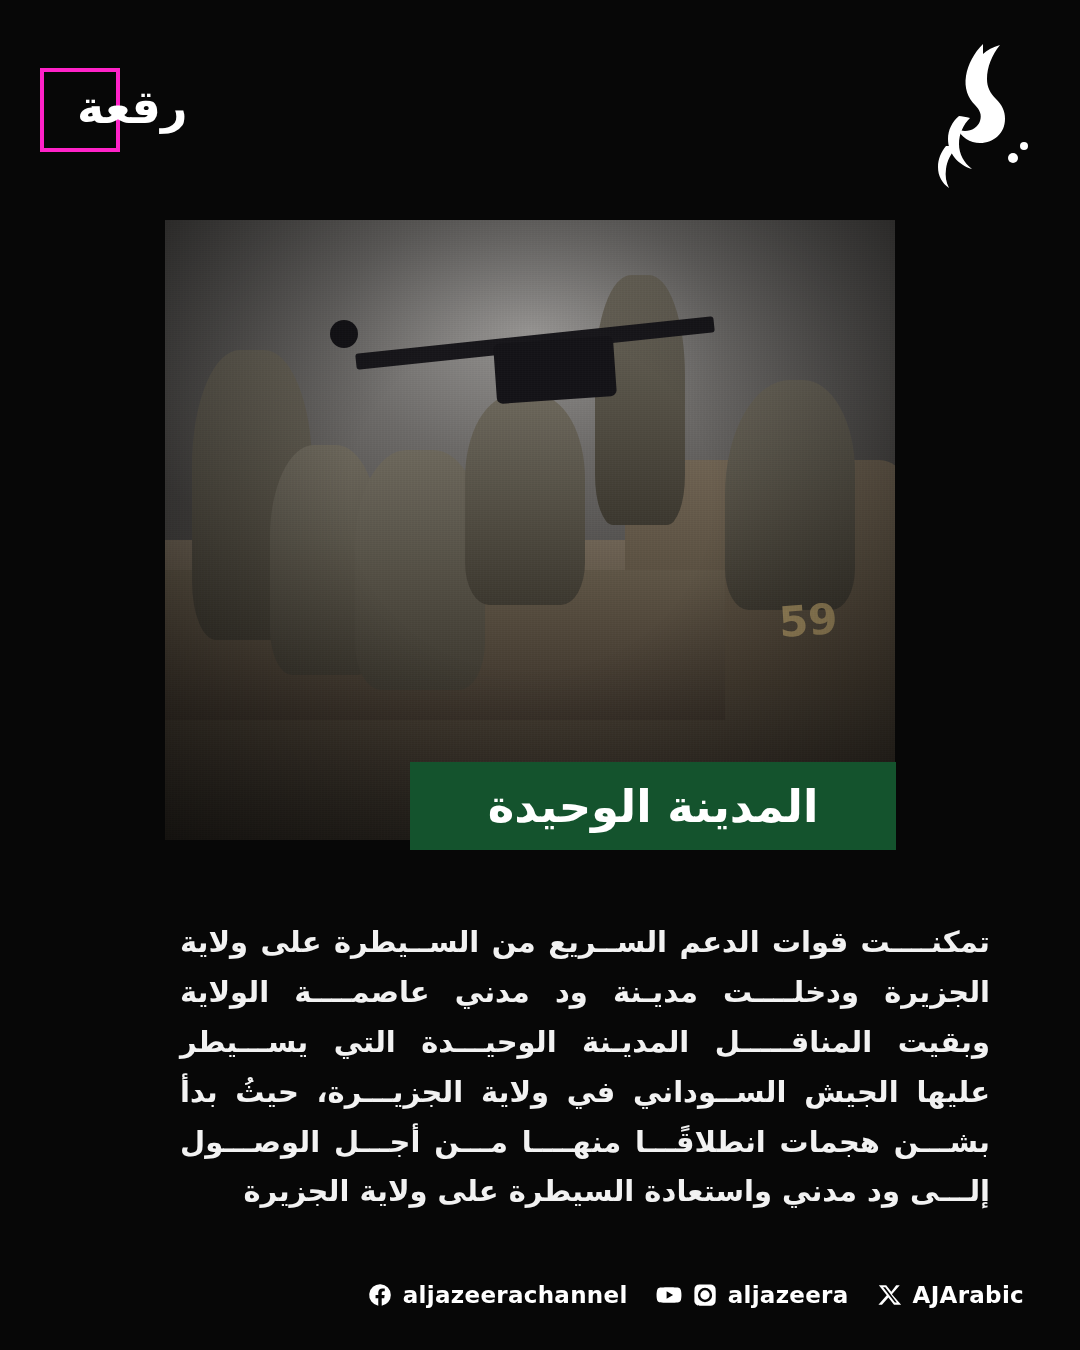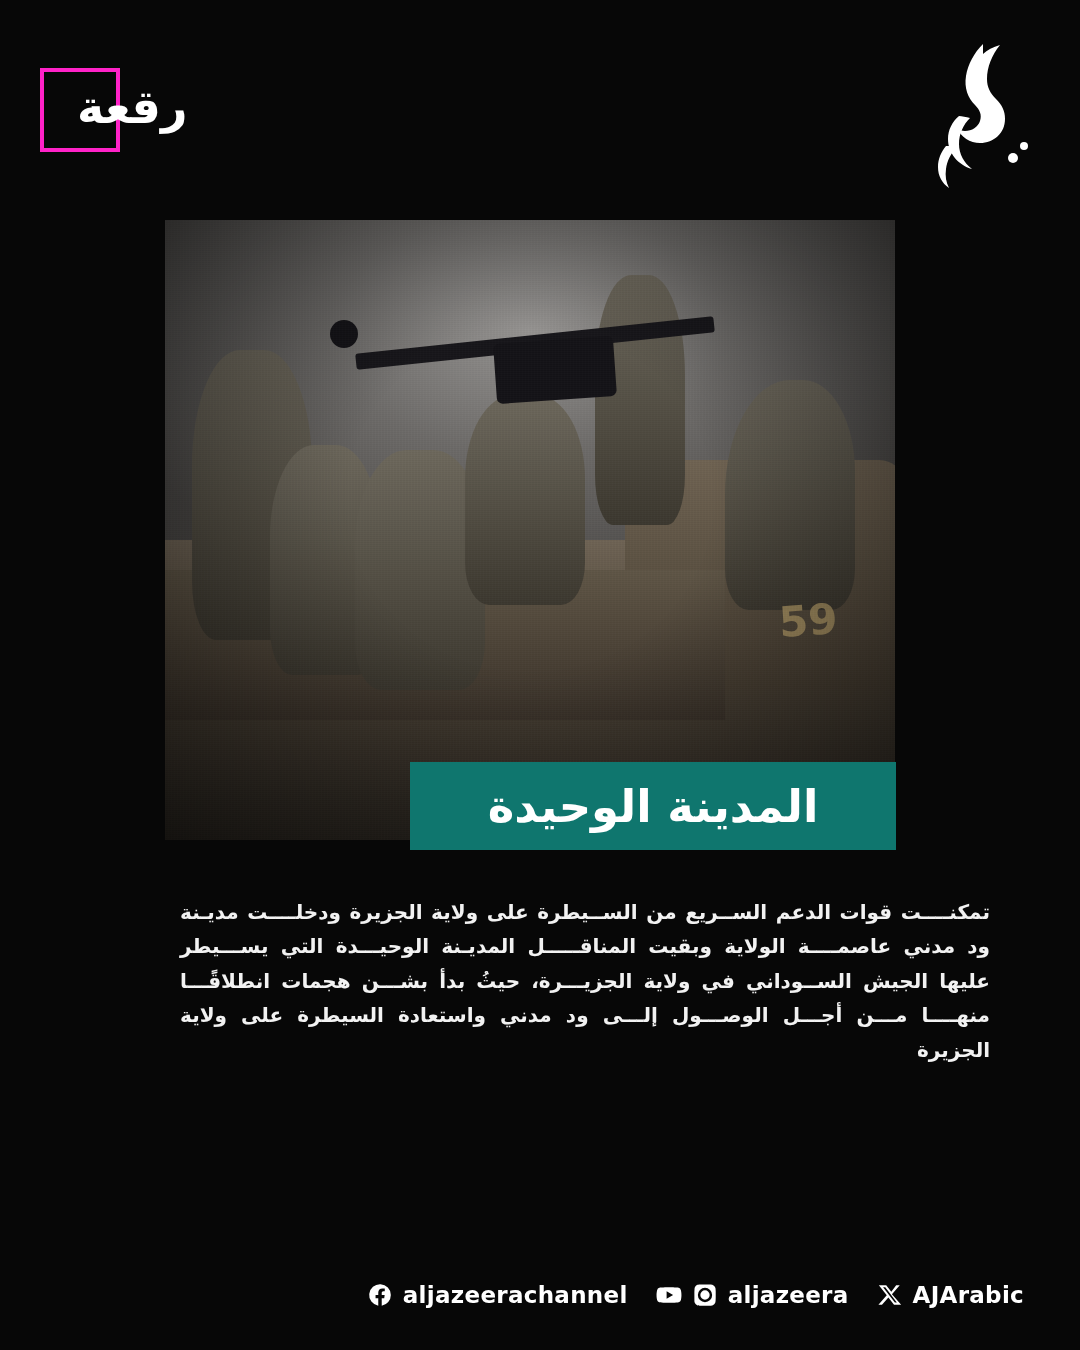--- a/index.html
+++ b/index.html
@@ -144,41 +144,41 @@
     width:28px; height:28px;
     background:#141317;
     border-radius:50%;
   }
 
   
   .title-band {
     position:absolute;
     left:410px; top:762px;
     width:486px; height:88px;
-    background:#0f766e;
+    background:#14532d;
     display:flex;
     align-items:center;
     justify-content:center;
   }
   .title-band h1 {
     color:#ffffff;
     font-size:45px;
     font-weight:bold;
     letter-spacing:1px;
     line-height:1;
     white-space:nowrap;
   }
 
   
   .body-text {
     position:absolute;
-    top:895px; right:90px;
+    top:918px; right:90px;
     width:810px;
     color:#f2f2f2;
-    font-size:20px;
+    font-size:29px;
     font-weight:bold;
     line-height:1.72;
     text-align:justify;
     text-align-last:right;
     direction:rtl;
   }
 
   
   .footer {
     position:absolute;

